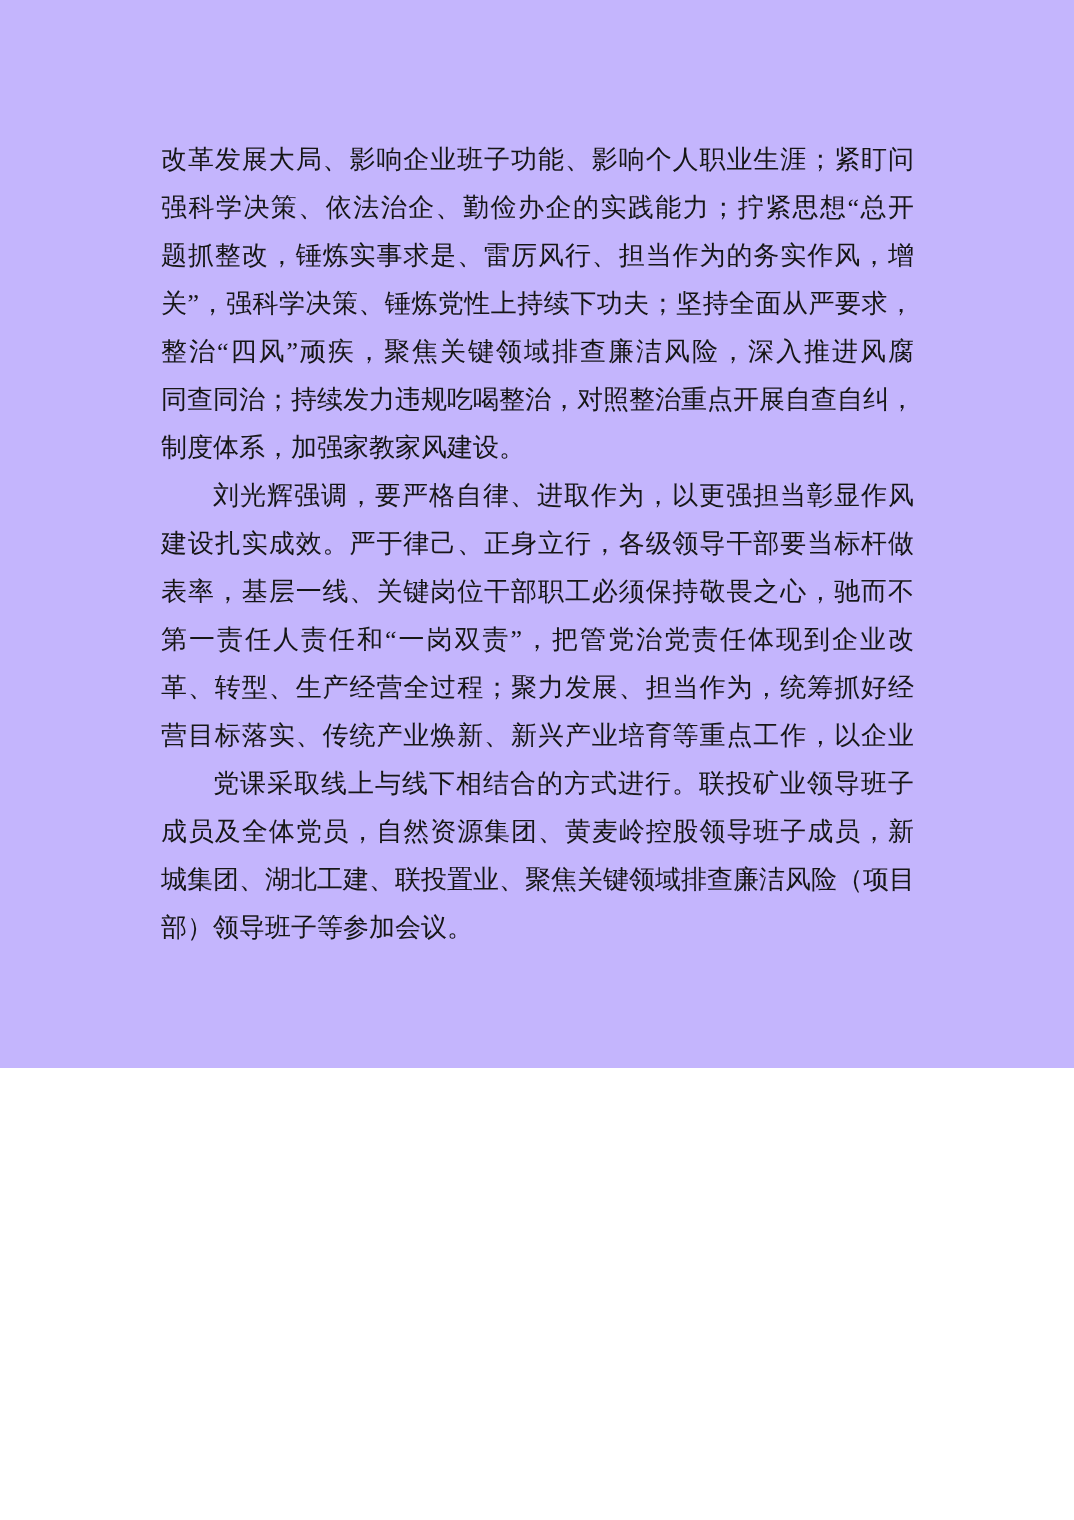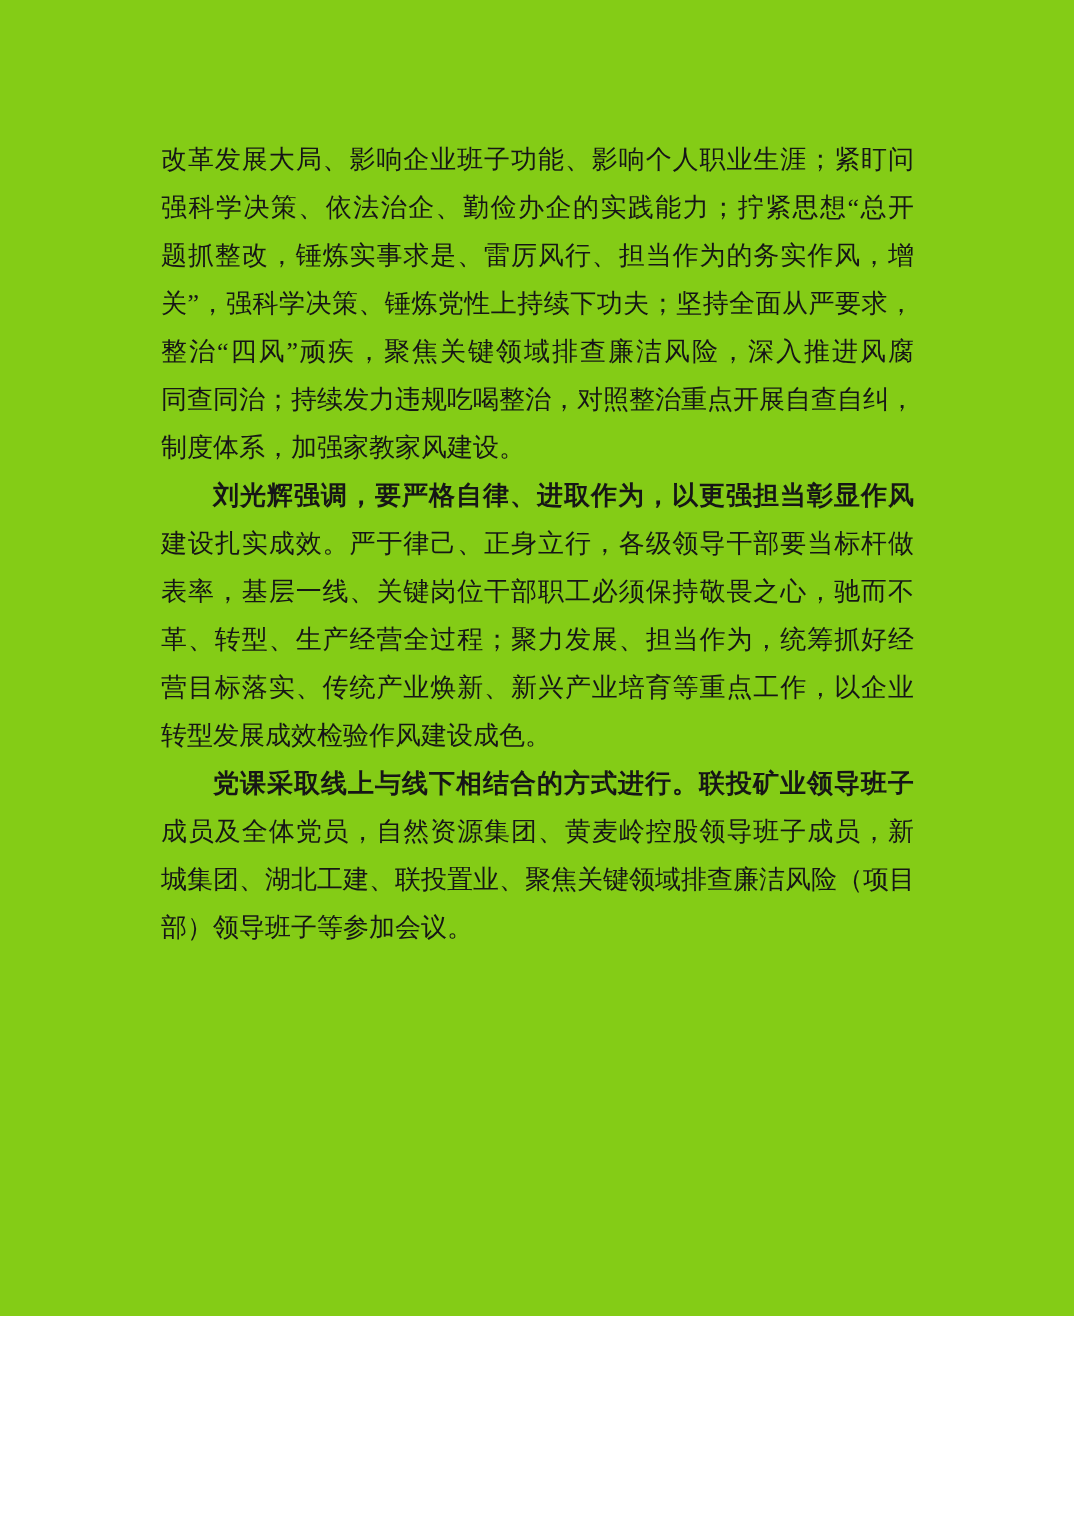--- a/index.html
+++ b/index.html
@@ -3,22 +3,22 @@
 <meta charset="utf-8">
 <style>
   html, body {
     margin: 0;
     padding: 0;
     background: #ffffff;
   }
   .page {
     position: relative;
     width: 1074px;
-    height: 1316px;
-    background: #84cc16;
+    height: 1068px;
+    background: #c4b5fd;
     overflow: hidden;
     font-family: "Liberation Serif", "DejaVu Serif", serif;
     color: #161616;
   }
   .textblock {
     position: absolute;
     left: 161px;
     top: 136px;
     width: 753px;
   }
@@ -29,21 +29,20 @@
     text-align: justify;
     text-align-last: justify;
     overflow: hidden;
     white-space: nowrap;
   }
   .line.last {
     text-align-last: left;
   }
   .line.indent {
     text-indent: 52px;
-    font-weight: bold;
   }
   .page-number {
     position: absolute;
     left: 0;
     right: 0;
     top: 1396px;
     text-align: center;
     font-size: 24px;
     letter-spacing: 4px;
     color: #222222;
@@ -60,23 +59,23 @@
     <div class="line">强科学决策、依法治企、勤俭办企的实践能力；拧紧思想“总开</div>
     <div class="line">题抓整改，锤炼实事求是、雷厉风行、担当作为的务实作风，增</div>
     <div class="line">关”，强科学决策、锤炼党性上持续下功夫；坚持全面从严要求，</div>
     <div class="line">整治“四风”顽疾，聚焦关键领域排查廉洁风险，深入推进风腐</div>
     <div class="line">同查同治；持续发力违规吃喝整治，对照整治重点开展自查自纠，</div>
     <div class="line last">制度体系，加强家教家风建设。</div>
 
     <div class="line indent">刘光辉强调，要严格自律、进取作为，以更强担当彰显作风</div>
     <div class="line">建设扎实成效。严于律己、正身立行，各级领导干部要当标杆做</div>
     <div class="line">表率，基层一线、关键岗位干部职工必须保持敬畏之心，驰而不</div>
+    <div class="line">第一责任人责任和“一岗双责”，把管党治党责任体现到企业改</div>
     <div class="line">革、转型、生产经营全过程；聚力发展、担当作为，统筹抓好经</div>
     <div class="line">营目标落实、传统产业焕新、新兴产业培育等重点工作，以企业</div>
-    <div class="line last">转型发展成效检验作风建设成色。</div>
 
     <div class="line indent">党课采取线上与线下相结合的方式进行。联投矿业领导班子</div>
     <div class="line">成员及全体党员，自然资源集团、黄麦岭控股领导班子成员，新</div>
     <div class="line">城集团、湖北工建、联投置业、聚焦关键领域排查廉洁风险（项目</div>
     <div class="line last">部）领导班子等参加会议。</div>
   </div>
 
   <div class="page-number">- 14 -</div>
 </div>
 

